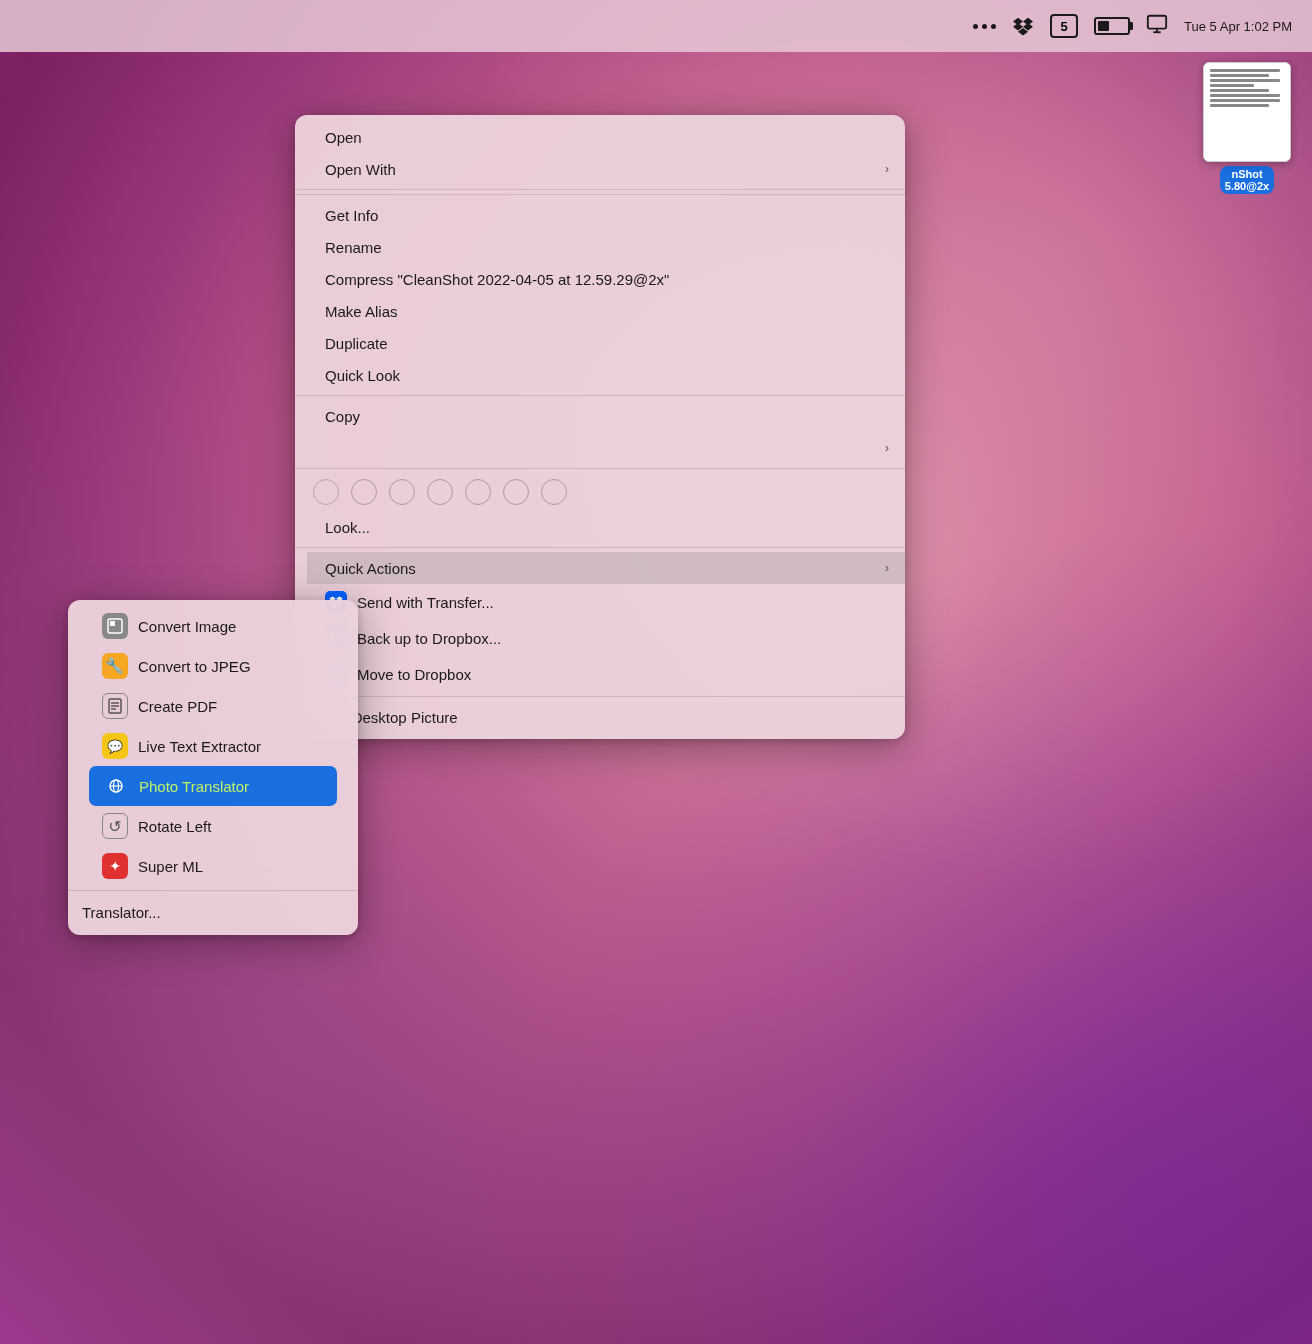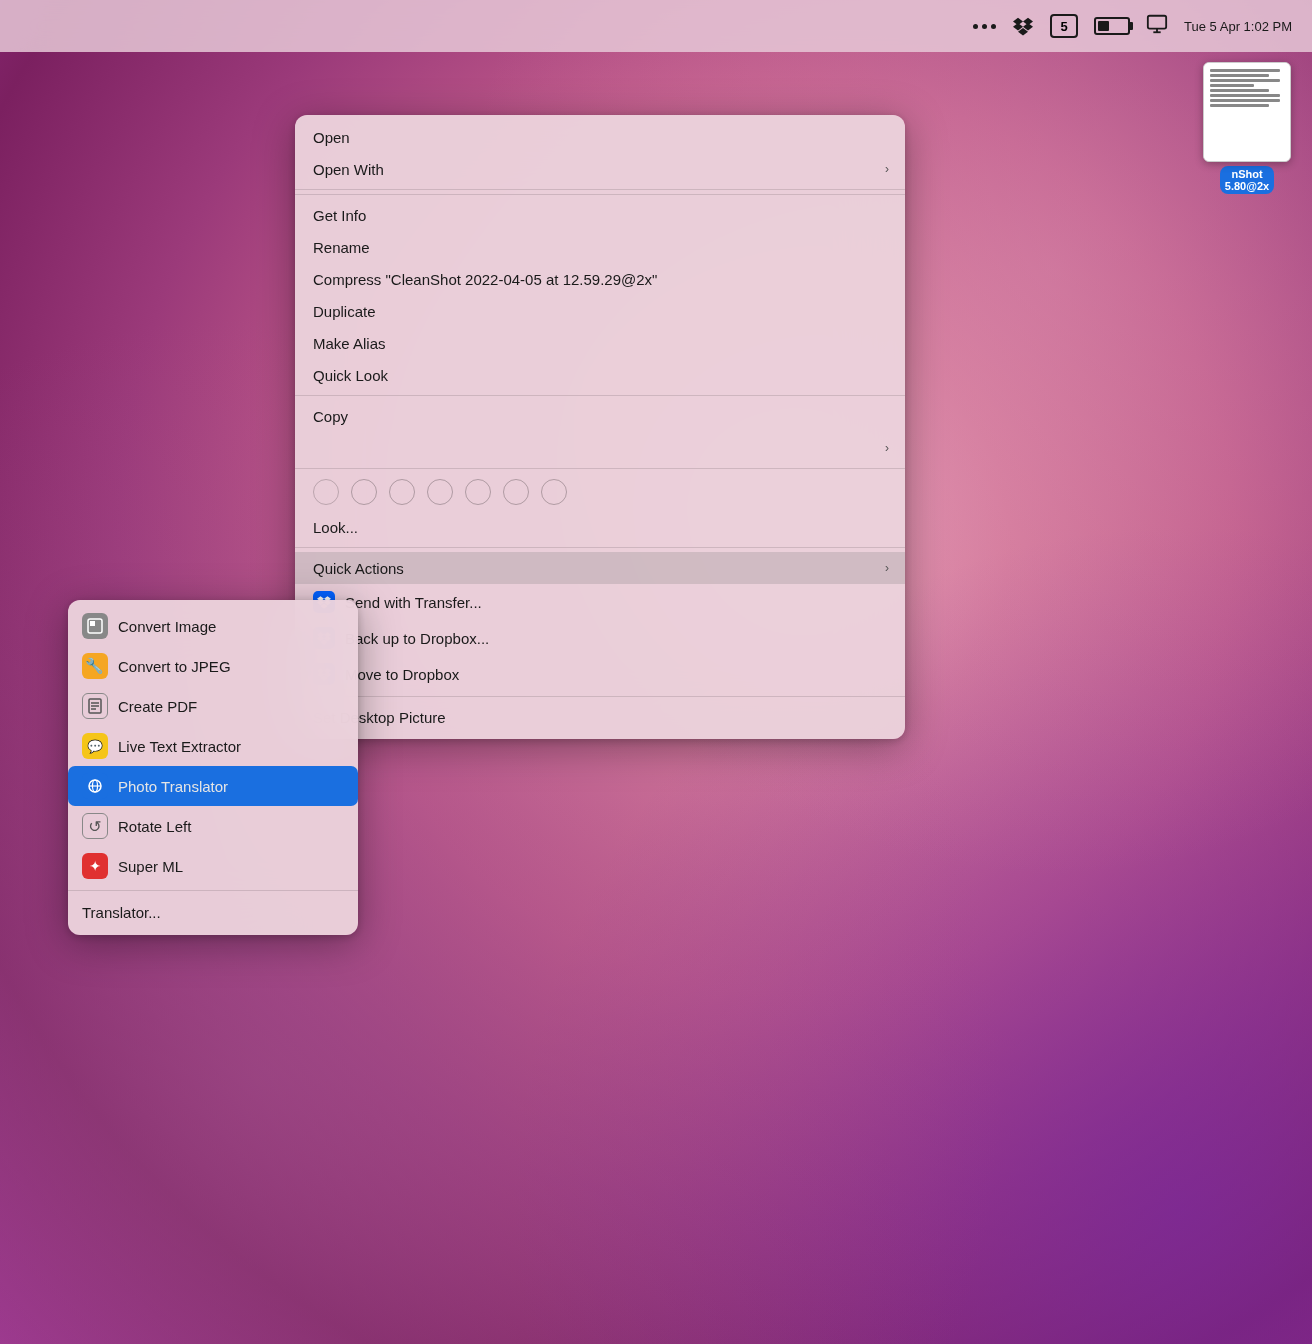--- a/index.html
+++ b/index.html
@@ -212,20 +212,21 @@
 
     .menu-item {
       display: flex;
       align-items: center;
       padding: 7px 18px;
       cursor: pointer;
       font-size: 15px;
       color: #1a1a1a;
       position: relative;
       min-height: 32px;
+      margin-left: 12px;
     }
 
     .menu-item .chevron {
       position: absolute;
       right: 16px;
       font-size: 12px;
       color: #555;
     }
 
     .menu-separator {
@@ -295,27 +296,28 @@
 
     .submenu-item {
       display: flex;
       align-items: center;
       padding: 7px 14px;
       cursor: pointer;
       font-size: 15px;
       color: #1a1a1a;
       min-height: 34px;
       gap: 10px;
+      margin-left: 20px;
     }
 
     .submenu-item.selected {
       background: #1a6fe0;
-      color: #e5e5e5;
+      color: #bef264;
       border-radius: 7px;
-      margin: 0 0;
+      margin: 0 21px;
     }
 
     .submenu-icon {
       width: 26px;
       height: 26px;
       border-radius: 6px;
       display: flex;
       align-items: center;
       justify-content: center;
       flex-shrink: 0;
@@ -455,25 +457,25 @@
 
     <div class="menu-item">
       <span class="menu-item-label">Rename</span>
     </div>
 
     <div class="menu-item">
       <span class="menu-item-label">Compress "CleanShot 2022-04-05 at 12.59.29@2x"</span>
     </div>
 
     <div class="menu-item">
+      <span class="menu-item-label">Make Alias</span>
+    </div>
+
+    <div class="menu-item">
       <span class="menu-item-label">Duplicate</span>
-    </div>
-
-    <div class="menu-item">
-      <span class="menu-item-label">Make Alias</span>
     </div>
 
     <div class="menu-item">
       <span class="menu-item-label">Quick Look</span>
     </div>
 
     <div class="menu-separator"></div>
 
     <div class="menu-item">
       <span class="menu-item-label">Copy</span>

